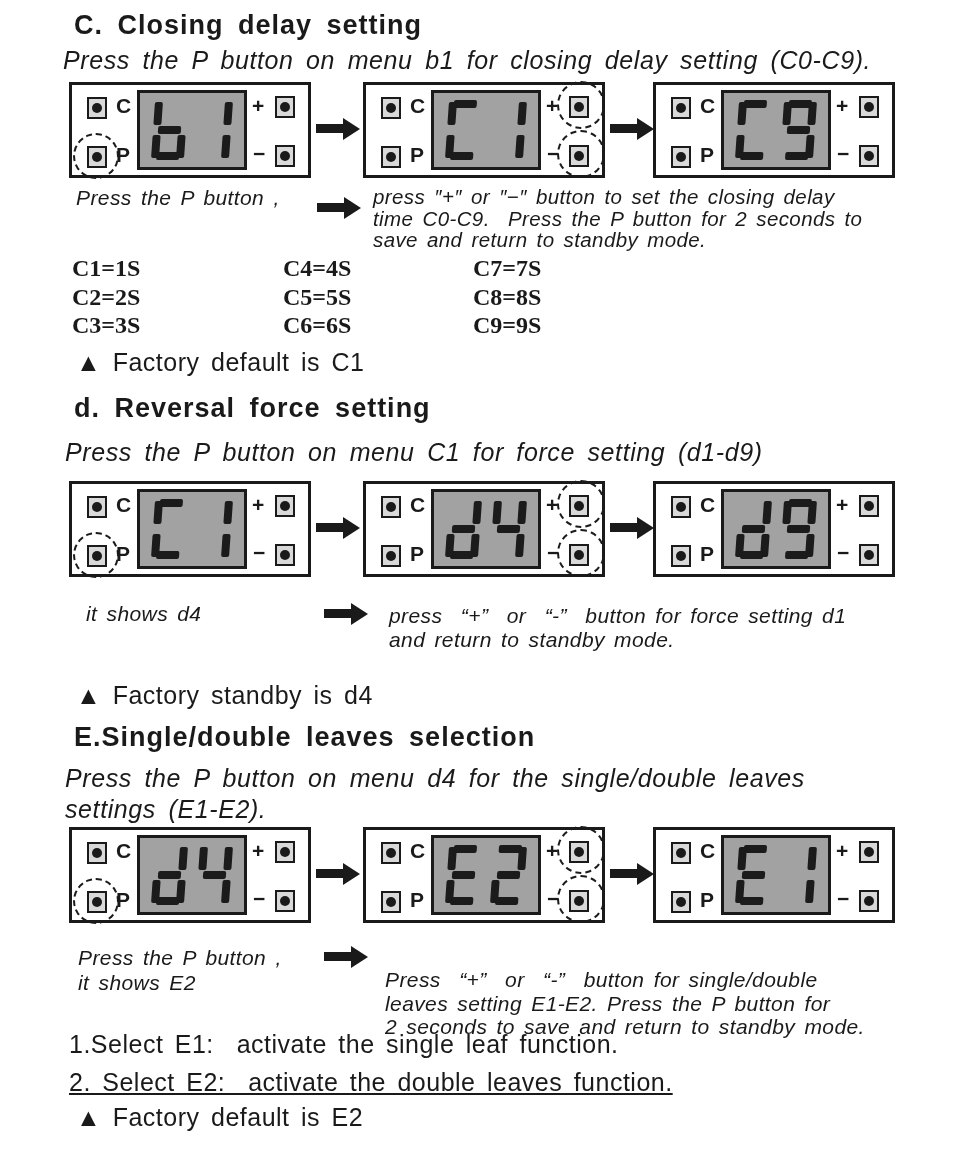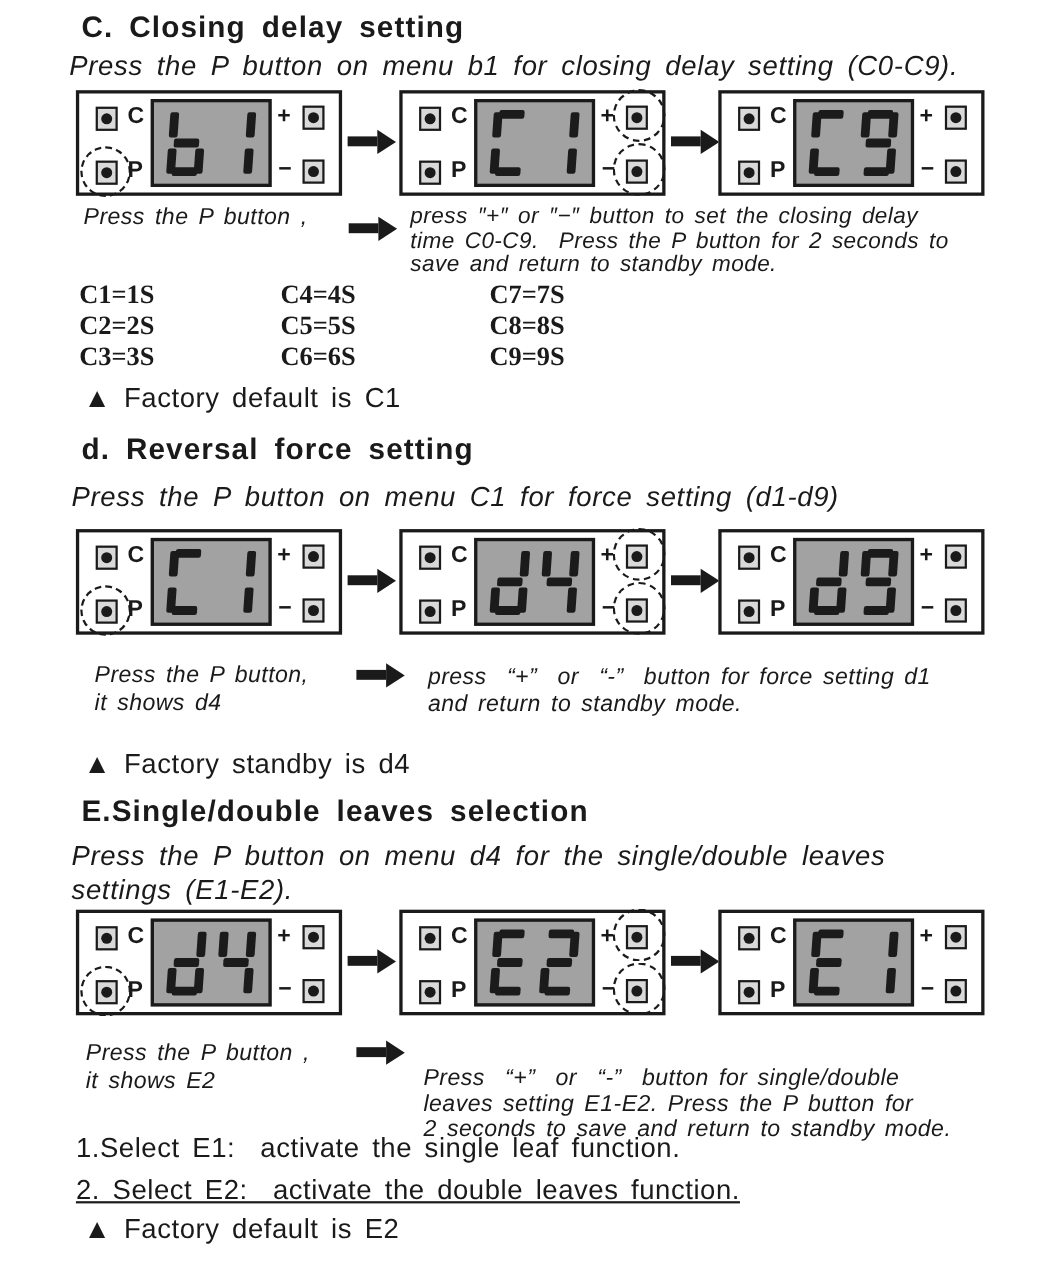--- a/index.html
+++ b/index.html
@@ -38,21 +38,21 @@
   .arrow { position:absolute; height:9px; background:var(--ink); }
   .arrow::after { content:''; position:absolute; left:100%; top:50%; transform:translateY(-50%);
                   border-left:17px solid var(--ink); border-top:11px solid transparent; border-bottom:11px solid transparent; }
   .panel-arrow { width:27px; }
   .cap-arrow { width:27px; }
   .cap { position:absolute; font-size:21px; letter-spacing:.4px; word-spacing:3px; line-height:25px; white-space:pre; }
   .cap-tight { font-size:20.5px; line-height:21.5px; }
   .cap-r { line-height:23.5px; }
   .ctable { position:absolute; left:72px; top:254px; display:flex;
             font-family:"Liberation Serif", serif; font-weight:bold; font-size:24px; line-height:28.5px; }
-  .tcol { width:183px; } .tcol:nth-child(2) { width:190px; } .tcol:nth-child(3) { width:auto; }
+  .tcol { width:183px; } .tcol:nth-child(2) { width:190px;margin-left:28px; } .tcol:nth-child(3) { width:auto; }
   .factory, .note { position:absolute; font-size:25px; letter-spacing:.5px; word-spacing:4px; white-space:pre;text-align:right; }
 </style>
 </head>
 <body>
 
 <h2 class="h" style="left:74px; top:10px;">C. Closing delay setting</h2>
 <div class="intro" style="left:63px; top:45px;"><div class="line">Press the P button on menu b1 for closing delay setting (C0-C9).</div></div>
 <div class="panel-row" style="top:82px;">
     <div class="panel" style="left: 69px;">
       <div class="pbtn btn-c"></div>
@@ -229,21 +229,21 @@
           <div class="seg seg-a"></div>
           <div class="seg seg-f"></div>
           <div class="seg seg-b"></div>
           <div class="seg seg-g"></div>
           <div class="seg seg-c"></div>
           <div class="seg seg-d"></div>
         </div>
       </div>
     </div>
   </div>
-<div class="cap" style="left:86px; top:601px;"><div class="line">Press the P button,</div><div class="line">it shows d4</div></div>
+<div class="cap" style="left:86px; top:601px;"><div class="line">it shows d4</div></div>
 <div class="arrow cap-arrow" style="left:324px; top:609px;"></div>
 <div class="cap cap-r" style="left:389px; top:604px;"><div class="line">press  “+”  or  “-”  button for force setting d1</div><div class="line">and return to standby mode.</div></div>
 <div class="factory" style="left:76px; top:681px;">▲ Factory standby is d4</div>
 
 <h2 class="h" style="left:74px; top:722px;">E.Single/double leaves selection</h2>
 <div class="intro" style="left:65px; top:763px;"><div class="line">Press the P button on menu d4 for the single/double leaves</div><div class="line">settings (E1-E2).</div></div>
 <div class="panel-row" style="top:827px;">
     <div class="panel" style="left: 69px;">
       <div class="pbtn btn-c"></div>
       <div class="plabel lab-c">C</div>

